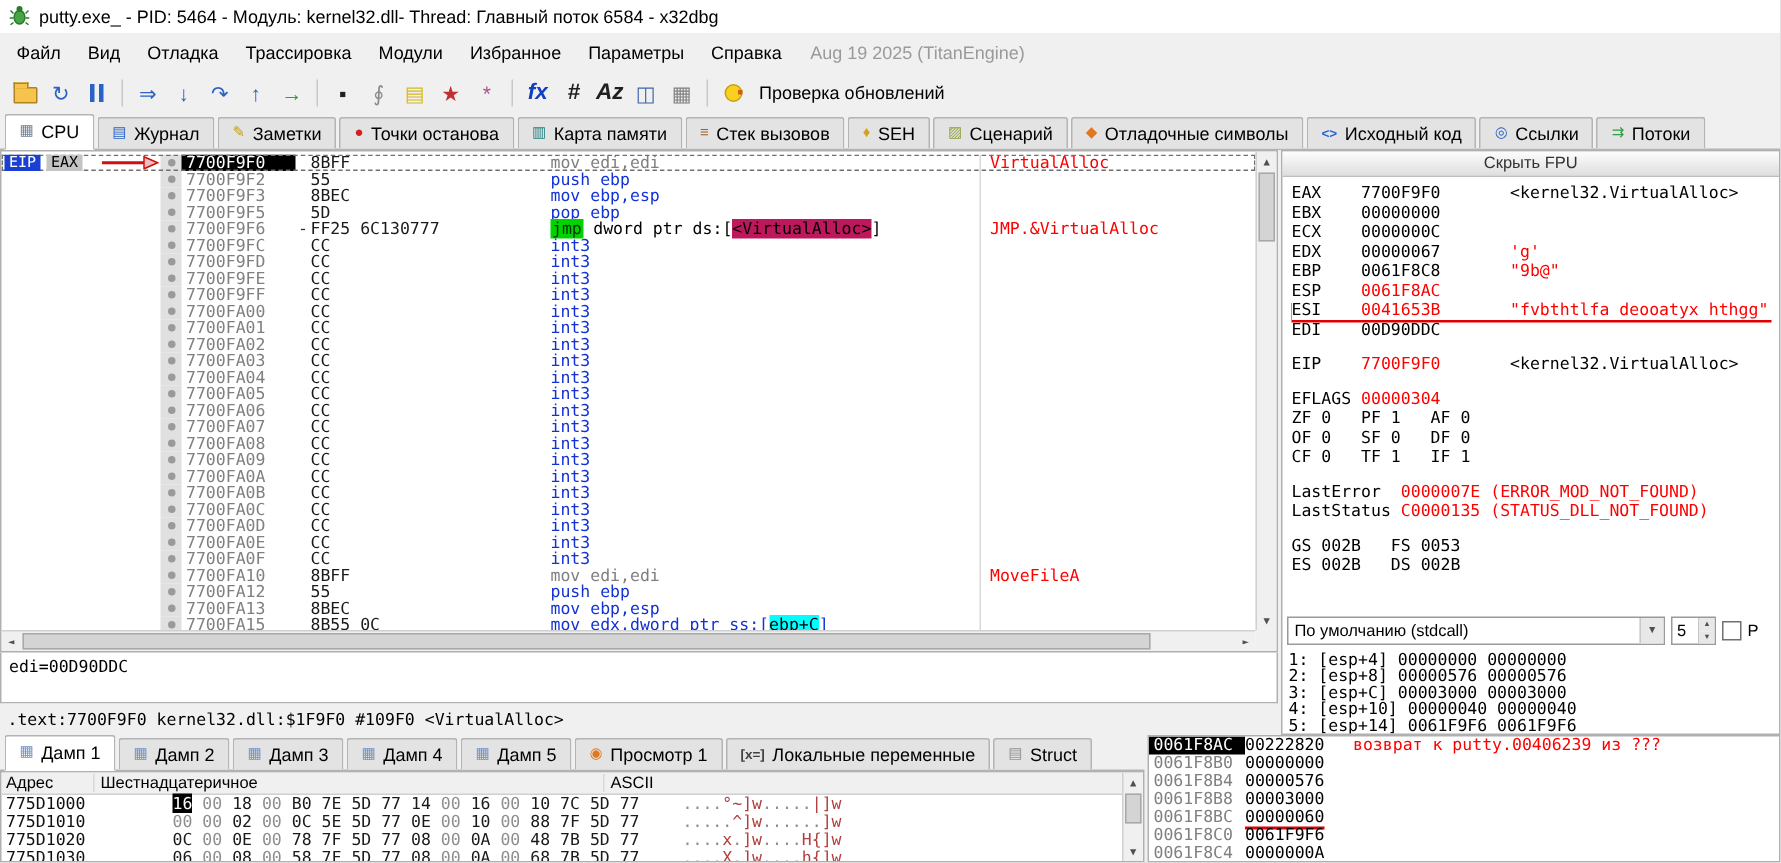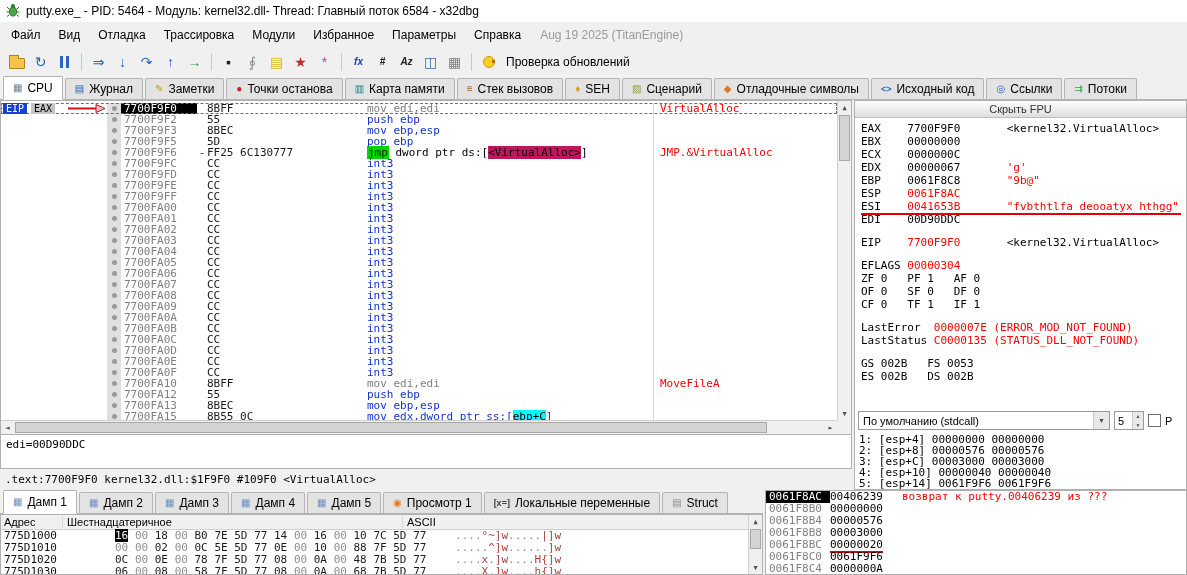--- a/index.html
+++ b/index.html
@@ -9,21 +9,21 @@
   .titlebar{height:22px;background:#ffffff;display:flex;align-items:center;gap:6px;padding-left:6px;flex-shrink:0;}
   .titlebar .title{font-size:12px;}
   
   .menubar{height:26px;display:flex;align-items:center;padding-left:2px;flex-shrink:0;}
   .menu-item{padding:4px 9px;cursor:default;}
   .build-info{color:#9a9a9a;margin-left:10px;}
   
   .toolbar{height:28px;display:flex;align-items:center;gap:1px;padding-left:5px;flex-shrink:0;}
   .tool-btn{width:23px;height:22px;display:flex;align-items:center;justify-content:center;border:1px solid transparent;}
   .tb-glyph{font-size:14px;line-height:14px;}
-  .tb-text{font-size:10px;font-weight:bold;font-style:italic;}
+  .tb-text{font-size:15px;font-weight:bold;font-style:italic;}
   .tb-sep{width:1px;height:18px;background:#c8c8c8;margin:0 4px;}
   .css-folder{width:16px;height:11px;background:#f6c44d;border:1px solid #ad8421;border-radius:1px;position:relative;margin-top:3px;display:inline-block;}
   .css-folder::before{content:"";position:absolute;top:-4px;left:-1px;width:8px;height:3px;background:#f6c44d;border:1px solid #ad8421;border-bottom:none;}
   .css-pause{display:inline-flex;gap:3px;}
   .css-pause i{width:3px;height:12px;background:#2a62c8;display:block;}
   .css-bird{width:12px;height:12px;border-radius:50%;background:#f8d020;border:1px solid #c8a010;position:relative;display:inline-block;}
   .css-bird::after{content:"";position:absolute;left:8px;top:3px;width:3px;height:3px;background:#d06010;}
   .update-label{margin-left:5px;}
   
   .tabbar{height:24px;display:flex;align-items:flex-end;padding-left:3px;border-bottom:1px solid #b4b4b4;flex-shrink:0;}
@@ -426,23 +426,23 @@
             </div>
         </div>
         <div class="dump-vscroll">
           <div class="sb-arrow sb-up">▲</div>
           <div class="v-thumb" style="height:20px"></div>
           <div class="sb-arrow sb-down">▼</div>
         </div>
       </div>
     </div>
     <div class="bottom-right" id="stack-rows">
-        <div class="stack-row"><span class="stack-addr sel-addr">0061F8AC</span><span class="stack-val red">00406239</span><span class="stack-comment">возврат к putty.00406239 из ???</span></div>
+        <div class="stack-row"><span class="stack-addr sel-addr">0061F8AC</span><span class="stack-val red">00222820</span><span class="stack-comment">возврат к putty.00406239 из ???</span></div>
         <div class="stack-row"><span class="stack-addr">0061F8B0</span><span class="stack-val">00000000</span><span class="stack-comment"></span></div>
         <div class="stack-row"><span class="stack-addr">0061F8B4</span><span class="stack-val">00000576</span><span class="stack-comment"></span></div>
         <div class="stack-row"><span class="stack-addr">0061F8B8</span><span class="stack-val">00003000</span><span class="stack-comment"></span></div>
-        <div class="stack-row"><span class="stack-addr">0061F8BC</span><span class="stack-val"><span class="red-underline">00000020</span></span><span class="stack-comment"></span></div>
+        <div class="stack-row"><span class="stack-addr">0061F8BC</span><span class="stack-val"><span class="red-underline">00000060</span></span><span class="stack-comment"></span></div>
         <div class="stack-row"><span class="stack-addr">0061F8C0</span><span class="stack-val">0061F9F6</span><span class="stack-comment"></span></div>
         <div class="stack-row"><span class="stack-addr">0061F8C4</span><span class="stack-val">0000000A</span><span class="stack-comment"></span></div>
       </div>
   </div>
 
 </div>
 
 </body></html>

